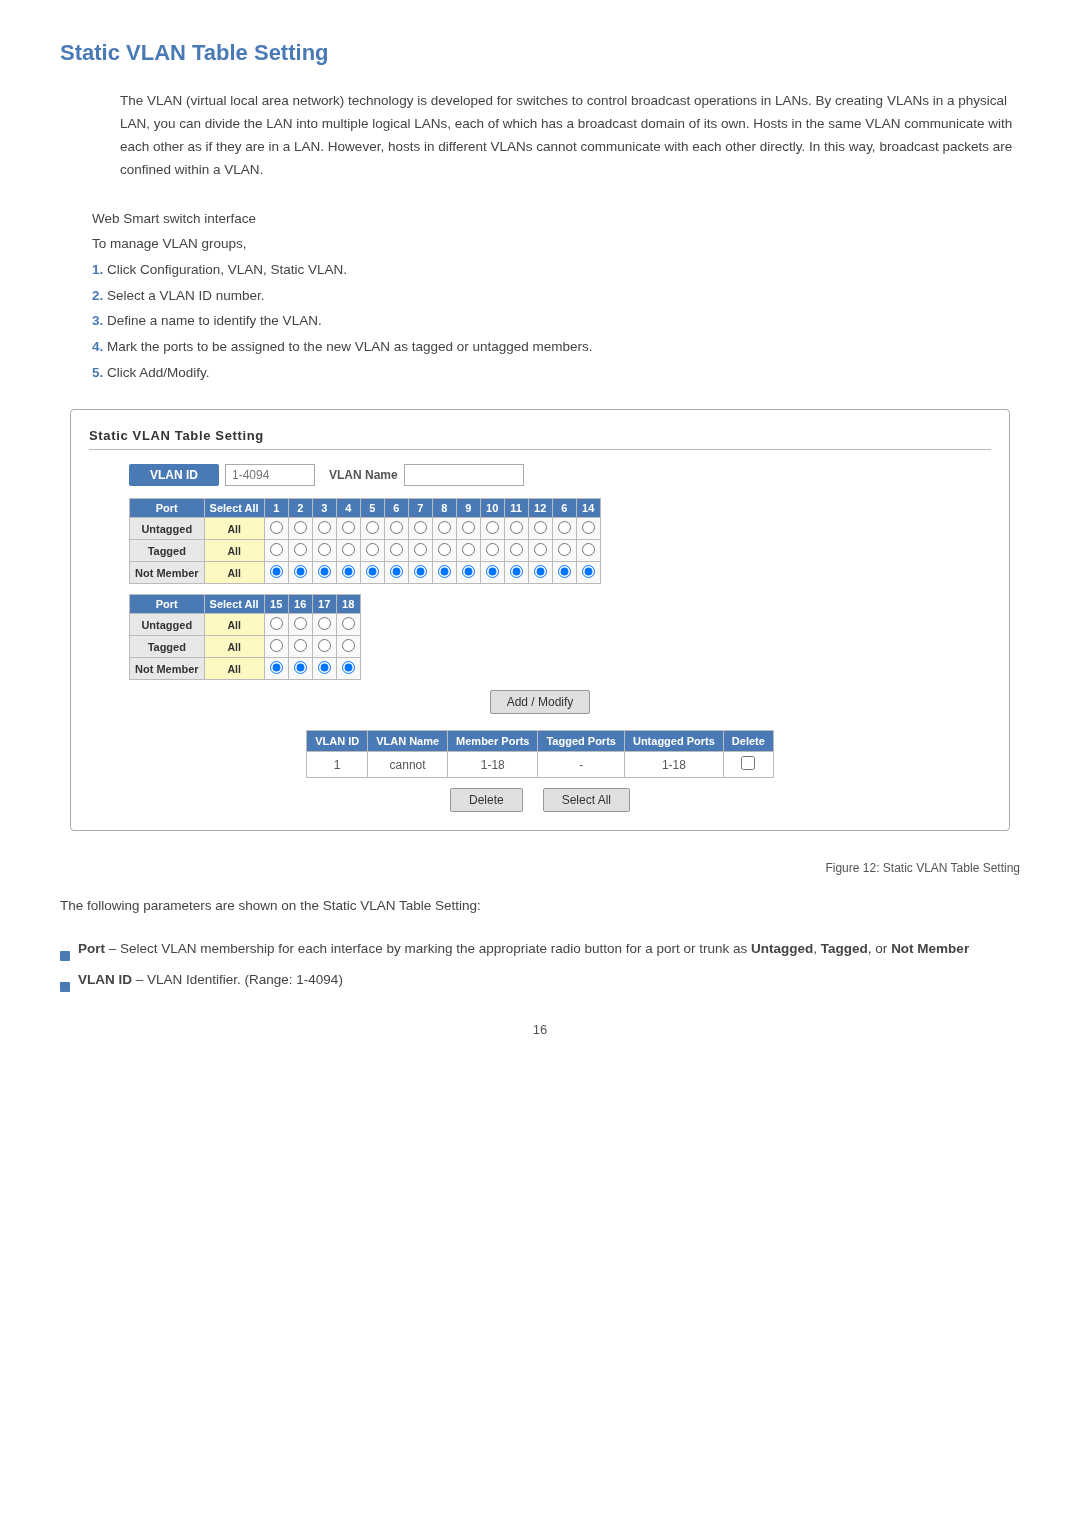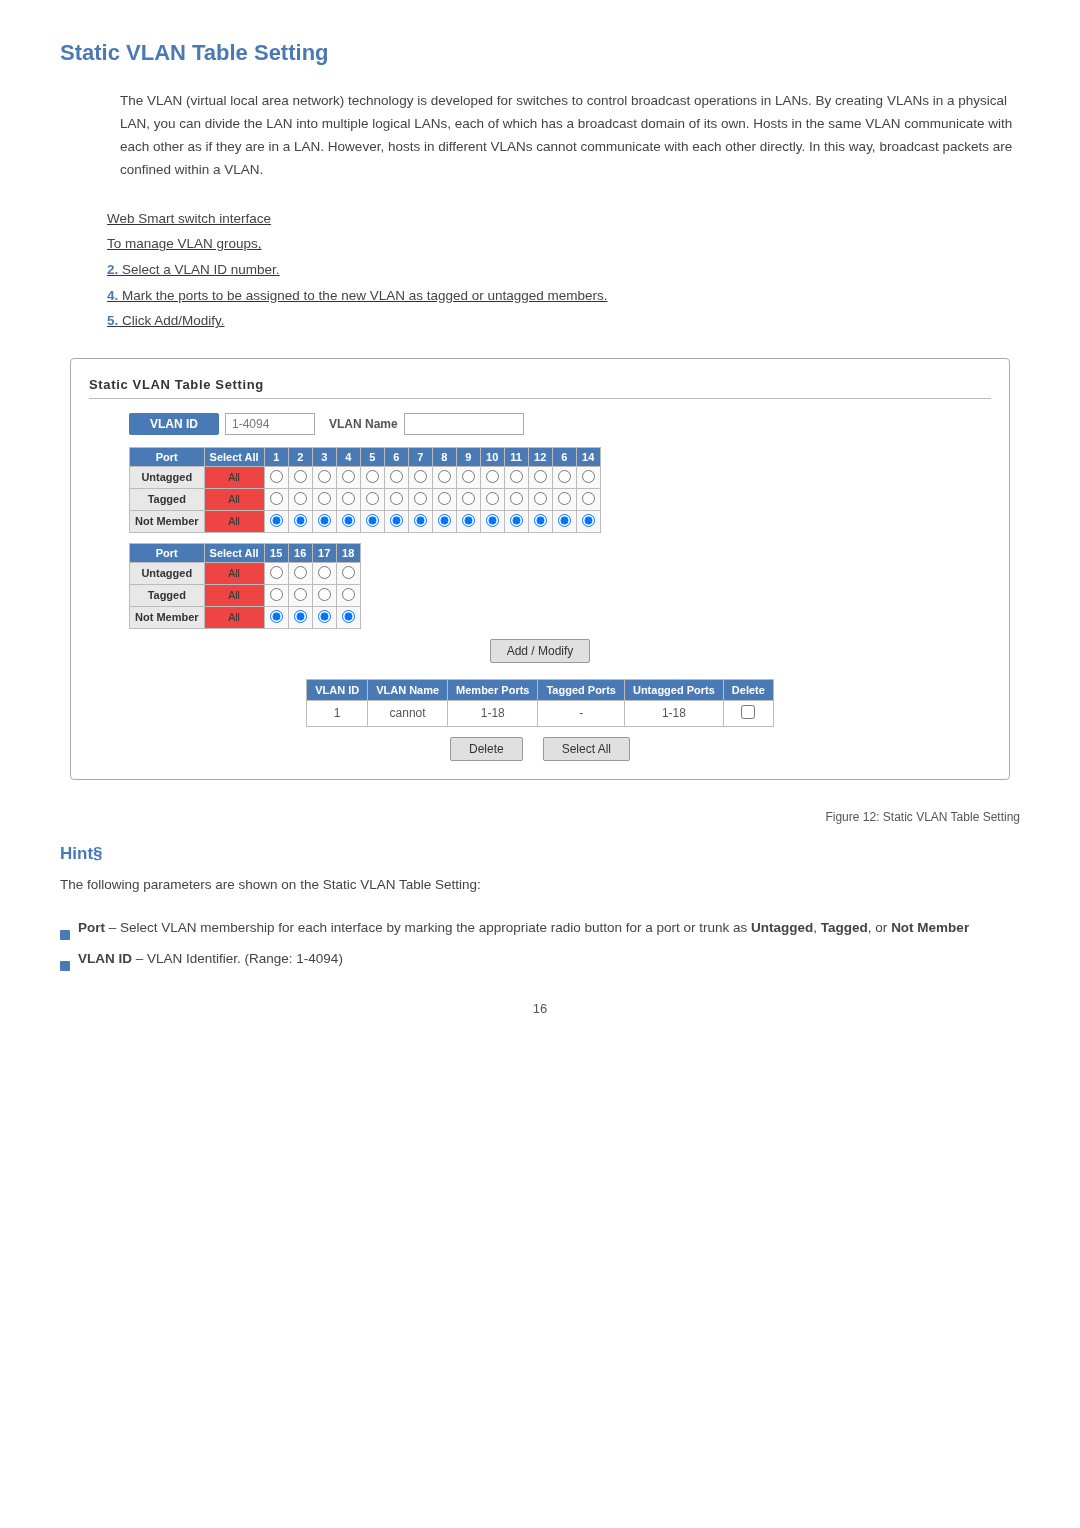--- a/index.html
+++ b/index.html
@@ -20,23 +20,22 @@
       border-bottom: none;
     }
     .description {
       margin-left: 60px;
       margin-bottom: 24px;
       line-height: 1.7;
       color: #444;
       font-size: 13.5px;
     }
     .instructions {
-      margin-left: 47px;
+      margin-left: 32px;
       margin-bottom: 24px;
-      text-decoration: underline;
     }
     .instructions p {
       line-height: 1.9;
       font-size: 13.5px;
       color: #444;
     }
     .instructions .step {
       color: #4a7ab5;
       font-weight: bold;
     }
@@ -117,23 +116,23 @@
     }
     .port-table td.row-label {
       background: #e8e8e8;
       font-weight: bold;
       font-size: 11px;
       color: #333;
       text-align: center;
       min-width: 72px;
     }
     .port-table td.select-all-cell {
-      background: #ef4444;
+      background: #fef9c3;
       font-size: 10.5px;
-      font-weight: normal;
+      font-weight: bold;
       color: #333;
       cursor: pointer;
       min-width: 58px;
     }
     .radio-cell {
       background: #f9f9f9;
     }
     .radio-cell input[type=radio] {
       cursor: pointer;
       width: 13px;
@@ -237,21 +236,23 @@
 
 <h1 class="page-title">Static VLAN Table Setting</h1>
 
 <div class="description">
   <span>The VLAN (virtual local area network) technology is developed for switches to control broadcast operations in LANs. By creating VLANs in a physical LAN, you can divide the LAN into multiple logical LANs, each of which has a broadcast domain of its own. Hosts in the same VLAN communicate with each other as if they are in a LAN. However, hosts in different VLANs cannot communicate with each other directly. In this way, broadcast packets are confined within a VLAN.</span>
 </div>
 
 <div class="instructions">
   <p>Web Smart switch interface</p>
   <p>To manage VLAN groups,</p>
+  <p><span class="step">1.</span><span> Click Configuration, VLAN, Static VLAN.</span></p>
   <p><span class="step">2.</span><span> Select a VLAN ID number.</span></p>
+  <p><span class="step">3.</span><span> Define a name to identify the VLAN.</span></p>
   <p><span class="step">4.</span><span> Mark the ports to be assigned to the new VLAN as tagged or untagged members.</span></p>
   <p><span class="step">5.</span><span> Click Add/Modify.</span></p>
 </div>
 
 <div class="vlan-table-box">
   <div class="vlan-table-box-title">Static VLAN Table Setting</div>
 
   <div class="vlan-form-row">
     <div class="vlan-id-label">VLAN ID</div>
     <input class="vlan-id-input" type="text" placeholder="1-4094" style="">
@@ -415,21 +416,20 @@
     <div class="bottom-btns">
       <button class="bottom-btn">Delete</button>
       <button class="bottom-btn">Select All</button>
     </div>
   </div>
 </div>
 
 <p class="figure-caption">Figure 12: Static VLAN Table Setting</p>
 
 <div class="hint-section">
-  <h2 class="hint-title">Hint§</h2>
   <p>The following parameters are shown on the Static VLAN Table Setting:</p>
   <div class="hint-item">
     <span class="bullet-blue"></span>
     <span><strong>Port</strong><span> – Select VLAN membership for each interface by marking the appropriate radio button for a port or trunk as </span><strong>Untagged</strong><span>, </span><strong>Tagged</strong><span>, or </span><strong>Not Member</strong></span>
   </div>
   <div class="hint-item">
     <span class="bullet-blue"></span>
     <span><strong>VLAN ID</strong><span> – VLAN Identifier. (Range: 1-4094)</span></span>
   </div>
 </div>

